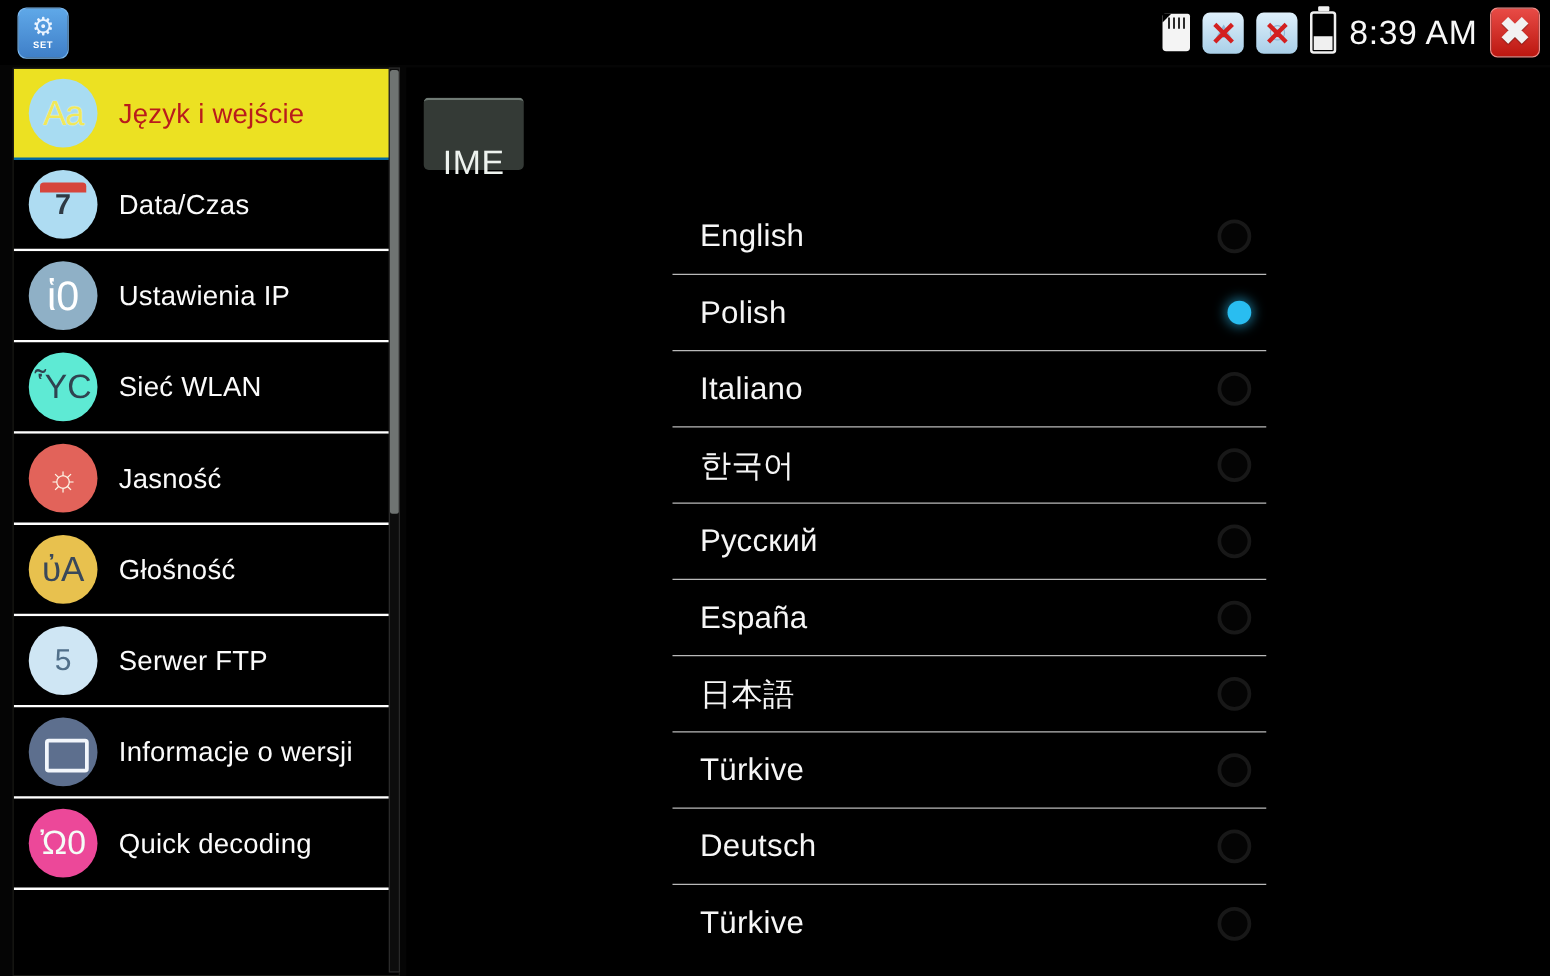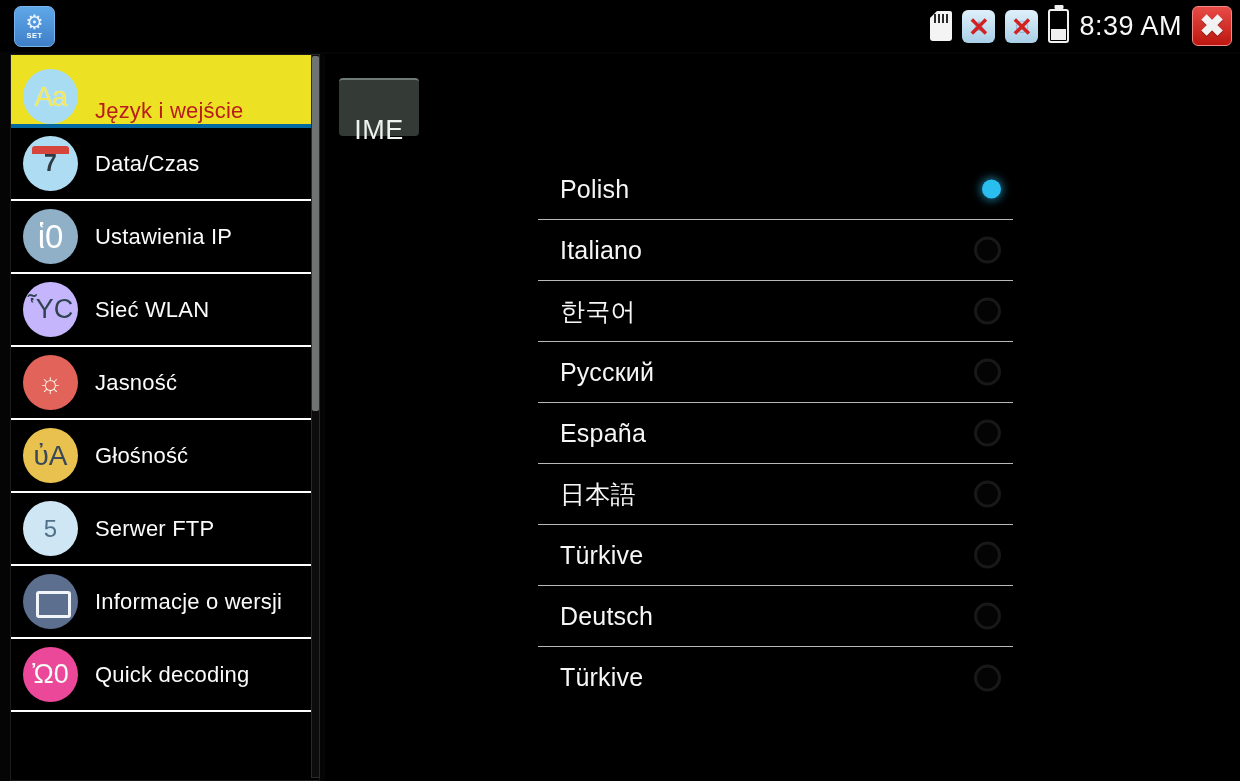--- a/index.html
+++ b/index.html
@@ -102,21 +102,21 @@
     overflow: hidden;
   }
   .side-item {
     position: relative;
     height: 73px;
     display: flex; align-items: center;
     padding-left: 12px;
     background: #000;
     border-bottom: 2px solid #ffffff;
   }
-  .side-item.active { background: #ece122; border-bottom: 4px solid #0369a1; align-items: flex-end; }
+  .side-item.active { background: #ece122; border-bottom: 2px solid #0369a1; }
   .side-item .ico {
     width: 55px; height: 55px; border-radius: 50%;
     display:flex; align-items:center; justify-content:center;
     flex: 0 0 auto;
     font-size: 26px; color:#fff;
     position: relative;
   }
   .side-item .label {
     margin-left: 17px;
     font-size: 22px; color: #fbfbfb; letter-spacing: .2px;
@@ -126,21 +126,21 @@
   
   .ico-aa   { background:#a8dcf2; }
   .ico-aa .g{ font-size:28px; color:#f0e85a; font-weight:300; letter-spacing:-1px;
               text-shadow:0 0 1px #ffffff; }
   .ico-cal  { background:#aedcf2; }
   .ico-cal .g{ font-size:23px; color:#2f3a44; font-weight:bold; }
   .ico-cal:before { content:""; position:absolute; left:9px; top:10px; width:37px; height:8px;
                     background:#d6453c; border-radius:3px 3px 0 0; }
   .ico-globe{ background:#8fb0c6; }
   .ico-globe .g{ font-size:33px; color:#ffffff; line-height:33px; }
-  .ico-wifi { background:#c4b5fd; }
+  .ico-wifi { background:#5eead4; }
   .ico-wifi .g{ font-size:27px; color:#2f4350; line-height:27px; }
   .ico-bright{ background:#e2635a; }
   .ico-bright .g{ font-size:28px; color:#fdf6e8; line-height:28px; }
   .ico-vol  { background:#e8c14e; }
   .ico-vol .g{ font-size:28px; color:#39485a; line-height:28px; }
   .ico-sd   { background:#e2635a; }
   .ico-sd .g{ font-size:0; }
   .ico-sd:after{ content:""; position:absolute; left:17px; top:13px; width:22px; height:29px;
                  background:#f6efdb; border-radius:2px;
                  box-shadow: inset 0 5px 0 #e8c14e; }
@@ -296,20 +296,24 @@
     </div>
   <div id="side-scroll-track"></div>
   <div id="side-scroll-thumb"></div>
 
   <div id="main">
     <div id="ime-btn">
       <span>IME</span>
     </div>
     <div id="lang-list">
         <div class="lang-row">
+          <div class="lname">English</div>
+          <div class="radio"></div>
+        </div>
+        <div class="lang-row">
           <div class="lname">Polish</div>
           <div class="radio on"></div>
         </div>
         <div class="lang-row">
           <div class="lname">Italiano</div>
           <div class="radio"></div>
         </div>
         <div class="lang-row">
           <div class="lname">한국어</div>
           <div class="radio"></div>

